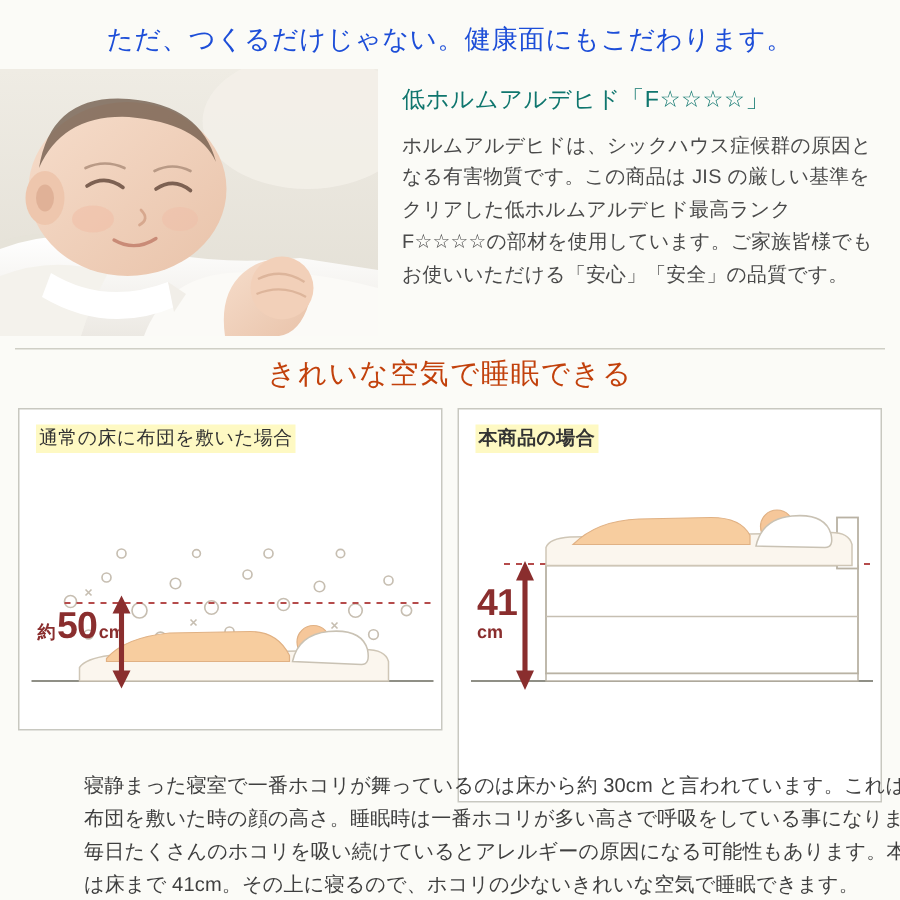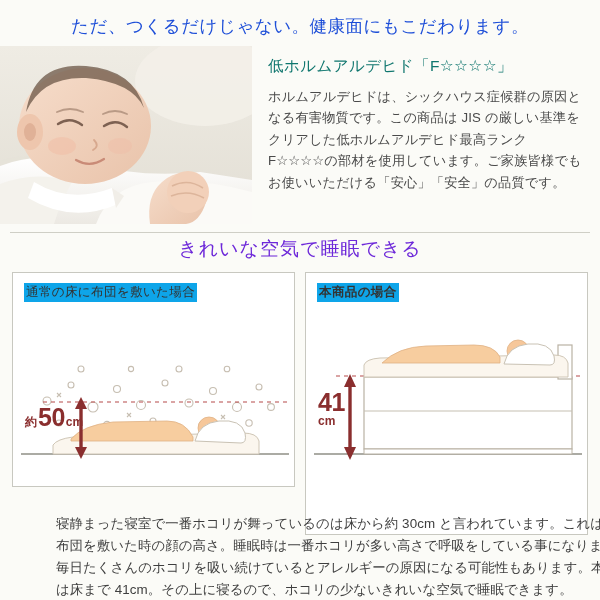--- a/index.html
+++ b/index.html
@@ -77,42 +77,42 @@
   }
 
   
   .section-title {
     position: absolute;
     top: 236px;
     left: 0;
     width: 600px;
     text-align: center;
     font-size: 19px;
-    color: #6d28d9;
+    color: #c2410c;
     letter-spacing: 1px;
   }
 
   
   .panel {
     position: absolute;
     box-sizing: border-box;
     background: #ffffff;
     border: 1px solid #c8c8c0;
   }
   .panel-left  { top: 272px; left: 12px;  width: 283px; height: 215px; }
   .panel-right { top: 272px; left: 305px; width: 283px; height: 263px; }
 
   .panel-label {
     position: absolute;
     top: 10px;
     left: 11px;
     font-size: 12.6px;
     color: #333;
     letter-spacing: 0.3px;
-    background: #0ea5e9;
+    background: #fef9c3;
     padding: 1px 2px;
   }
   .panel-label.bold { font-weight: bold; }
 
   .panel-inner { position: absolute; inset: 0; overflow: hidden; }
 
   
   .measure {
     position: absolute;
     display: flex;

